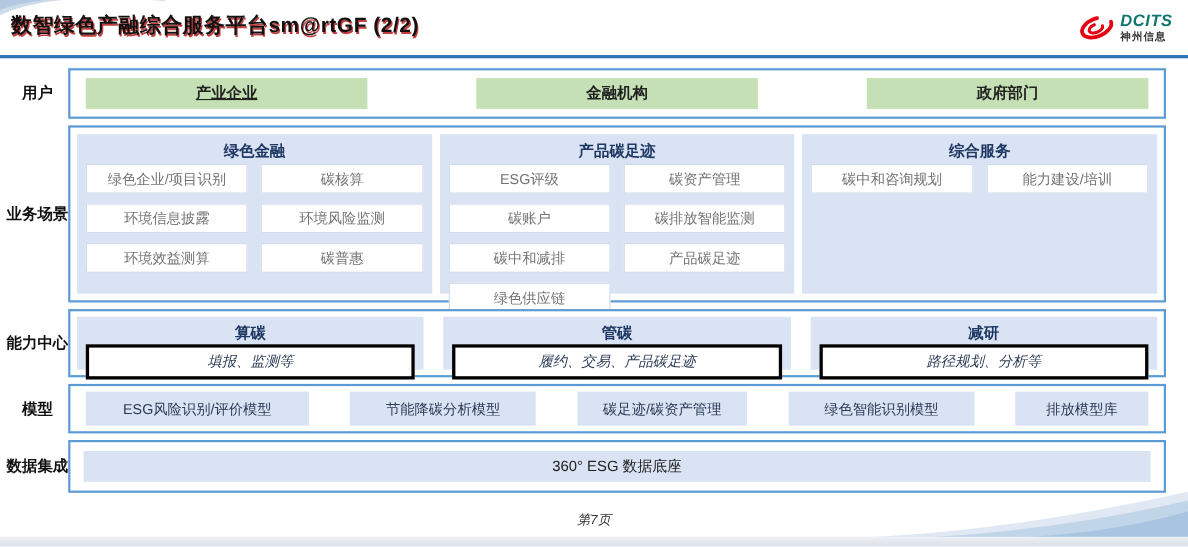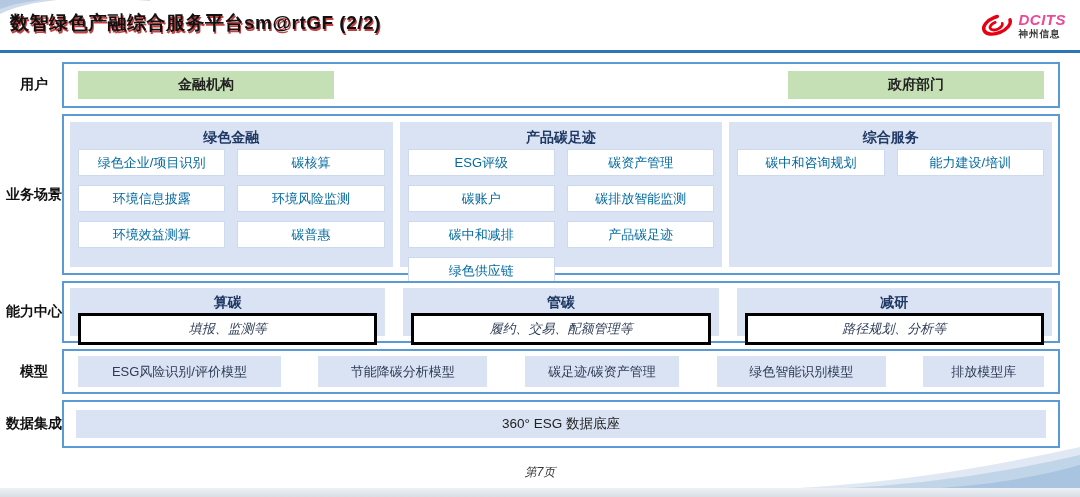--- a/index.html
+++ b/index.html
@@ -9,21 +9,21 @@
   }
   
   .top-swoosh{position:absolute;left:0;top:0;width:150px;height:14px;overflow:hidden;}
   .hdr{position:absolute;left:10px;top:10px;right:150px;}
   .title{
     font-size:19px;font-weight:bold;color:#111;letter-spacing:.5px;
     text-shadow:1px 2px 0 rgba(176,0,0,.75);white-space:nowrap;
   }
   .logo{position:absolute;right:14px;top:12px;display:flex;align-items:center;gap:5px;}
   .logo-txt{display:flex;flex-direction:column;line-height:1;}
-  .logo-brand{color:#ec4899;font-weight:bold;font-style:italic;font-size:15px;letter-spacing:.5px;}
+  .logo-brand{color:#0f766e;font-weight:bold;font-style:italic;font-size:15px;letter-spacing:.5px;}
   .logo-sub{color:#333;font-size:9.5px;font-weight:bold;margin-top:2px;letter-spacing:1px;}
   .rule{position:absolute;left:0;right:0;top:50px;height:3px;background:#2e75b6;}
   
   .content{position:absolute;left:6px;right:20px;top:62px;display:flex;flex-direction:column;}
   .row{display:flex;align-items:stretch;}
   .row+.row{margin-top:6px;}
   .row-label{
     width:56px;flex:0 0 56px;display:flex;align-items:center;justify-content:center;
     text-align:center;font-weight:bold;font-size:14px;color:#111;line-height:1.25;
   }
@@ -35,21 +35,21 @@
     font-size:14px;font-weight:bold;color:#222;
   }
   .green-box .u{text-decoration:underline;}
   
   .rowbox.scen{height:161px;display:flex;gap:7px;padding:6px;}
   .panel{background:#dae3f3;flex:1;padding:5px 8px;box-sizing:border-box;}
   .panel-title{text-align:center;font-weight:bold;font-size:14px;color:#1f3864;height:20px;line-height:20px;}
   .igrid{display:grid;grid-template-columns:1fr 1fr;gap:9px 12px;margin-top:2px;}
   .witem{
     background:#fff;border:1px solid #cdd9ec;height:25px;display:flex;align-items:center;justify-content:center;
-    font-size:13px;color:#0369a1;white-space:nowrap;
+    font-size:13px;color:#737373;white-space:nowrap;
   }
   
   .rowbox.caps{height:62px;display:flex;gap:18px;padding:5px 6px;}
   .cap-detail{
     background:#fff;border:3px solid #000000;height:26px;margin-top:2px;display:flex;align-items:center;justify-content:center;
     font-size:13px;color:#2b3a55;font-style:italic;
   }
   .cap .panel-title{height:18px;line-height:18px;}
   
   .rowbox.models{height:45px;display:flex;align-items:center;justify-content:space-between;padding:0 14px;}
@@ -97,20 +97,23 @@
     </div>
   </div>
   <div class="rule"></div>
 
   <div class="content">
 
     <div class="row">
       <div class="row-label">用户</div>
       <div class="rowbox users">
         <div class="green-box">
+            <span class="u">产业企业</span>
+          </div>
+        <div class="green-box">
             <span>金融机构</span>
           </div>
         <div class="green-box">
             <span>政府部门</span>
           </div>
       </div>
     </div>
 
     <div class="row">
       <div class="row-label">业务场景</div>
@@ -154,21 +157,21 @@
 
     <div class="row">
       <div class="row-label">能力中心</div>
       <div class="rowbox caps">
         <div class="panel cap">
           <div class="panel-title">算碳</div>
           <div class="cap-detail">填报、监测等</div>
         </div>
         <div class="panel cap">
           <div class="panel-title">管碳</div>
-          <div class="cap-detail">履约、交易、配额管理等</div>
+          <div class="cap-detail">履约、交易、产品碳足迹</div>
         </div>
         <div class="panel cap">
           <div class="panel-title">减研</div>
           <div class="cap-detail">路径规划、分析等</div>
         </div>
       </div>
     </div>
 
     <div class="row">
       <div class="row-label">模型</div>

